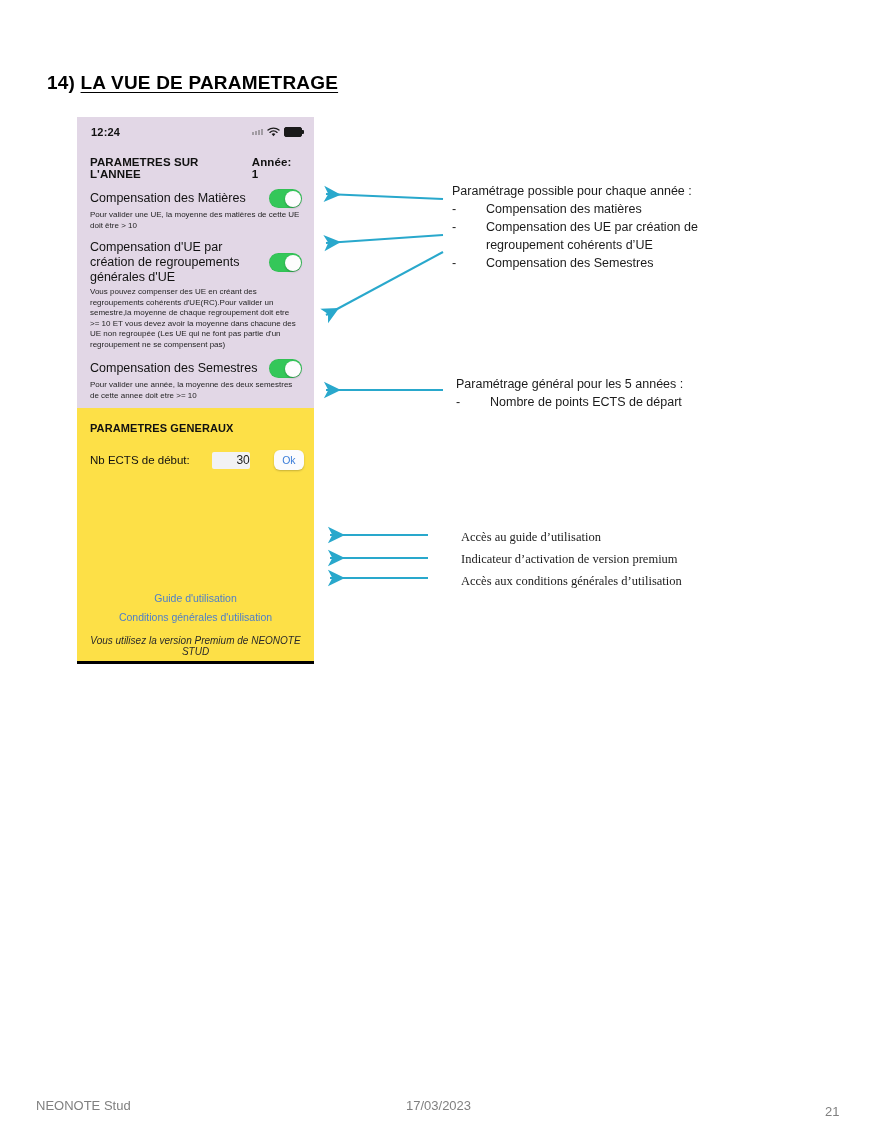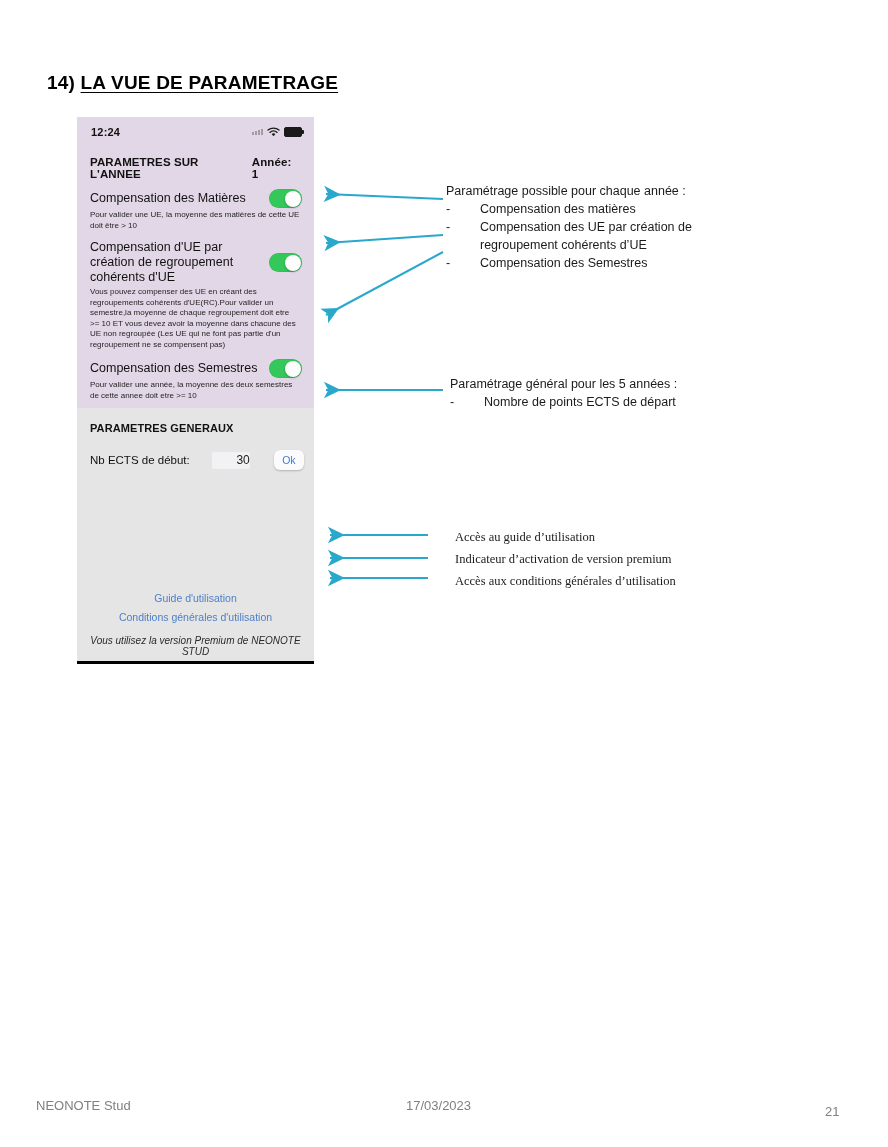--- a/index.html
+++ b/index.html
@@ -126,21 +126,21 @@
   .toggle .knob {
     position: absolute;
     top: 1.5px; right: 1.5px;
     width: 16px; height: 16px;
     border-radius: 50%;
     background: #fdfdfd;
     box-shadow: 0 1px 2px rgba(0,0,0,.28);
   }
 
   .phone-bottom {
-    background: #e5e5e5;
+    background: #fde047;
     padding-top: 10px;
   }
   .gen-title {
     font-size: 11px;
     font-weight: bold;
     color: #111;
     padding: 4px 13px 0 13px;
     letter-spacing: .1px;
   }
   .ects-row {
@@ -211,20 +211,21 @@
     left: 0; top: 0;
     width: 888px; height: 1147px;
     pointer-events: none;
   }
 
   
   .anno {
     position: absolute;
     font-family: "Liberation Sans", sans-serif;
     color: #1b1b1b;
+    margin-left: 6px;
   }
   .anno-head {
     font-size: 12.5px;
     line-height: 18px;
     white-space: nowrap;
   }
   .anno-list { margin: 0; padding: 0; list-style: none; }
   .anno-list li {
     font-size: 12.5px;
     line-height: 18px;
@@ -295,21 +296,21 @@
 
     <div class="pref-row">
       <span class="pref-label">Compensation des Matières</span>
       <span class="toggle">
           <span class="knob"></span>
         </span>
     </div>
     <div class="pref-desc">Pour valider une UE, la moyenne des matières de cette UE doit être &gt; 10</div>
 
     <div class="pref-row">
-      <span class="pref-label">Compensation d'UE par création de regroupement cohérents d'UE</span>
+      <span class="pref-label">Compensation d'UE par création de regroupements générales d'UE</span>
       <span class="toggle">
           <span class="knob"></span>
         </span>
     </div>
     <div class="pref-desc">Vous pouvez compenser des UE en créant des regroupements cohérents d'UE(RC).Pour valider un semestre,la moyenne de chaque regroupement doit etre &gt;= 10 ET vous devez avoir la moyenne dans chacune des UE non regroupée (Les UE qui ne font pas partie d'un regroupement ne se compensent pas)</div>
 
     <div class="pref-row">
       <span class="pref-label">Compensation des Semestres</span>
       <span class="toggle">
           <span class="knob"></span>

